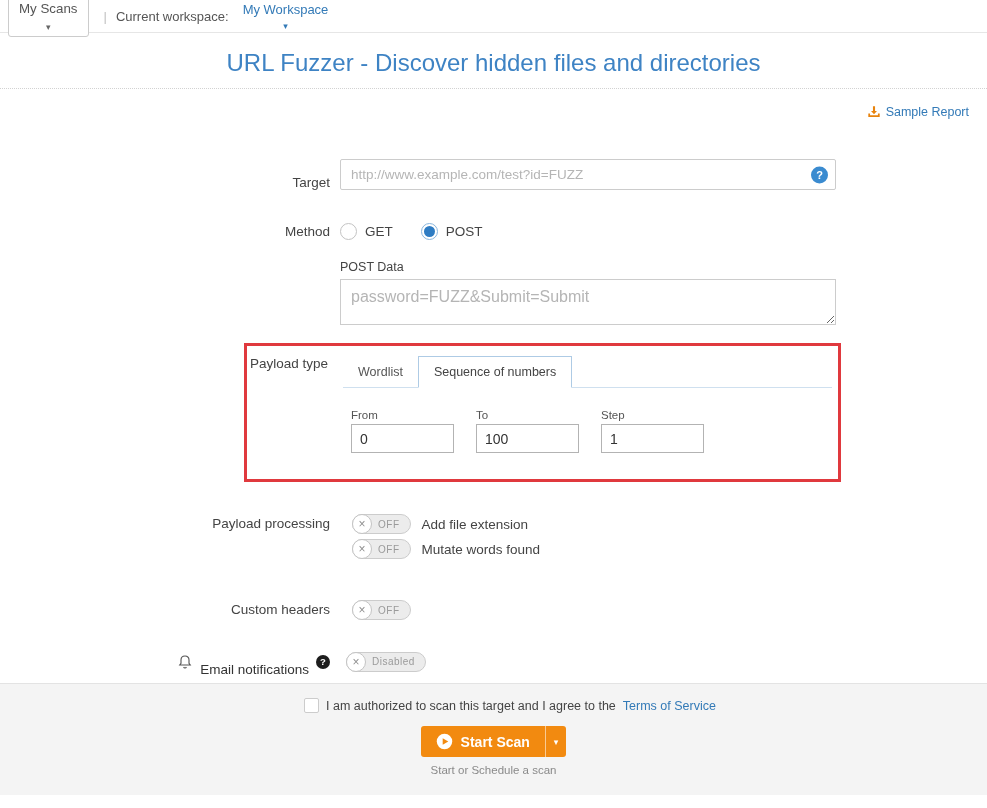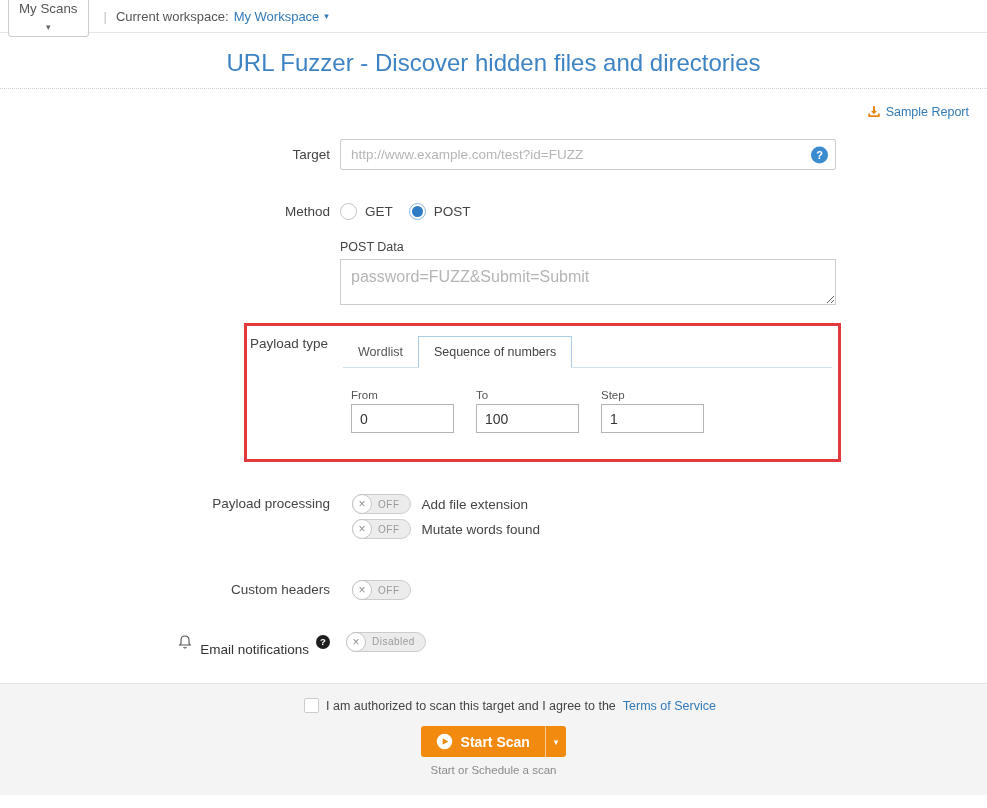--- a/index.html
+++ b/index.html
@@ -10,42 +10,42 @@
     font-size:13px; color:#444;
   }
   
   .topbar { height:33px; display:flex; align-items:center; padding-left:8px;
             border-bottom:1px solid #e6e6e6; }
   .myscans { display:inline-flex; align-items:center; gap:7px; border:1px solid #ccc;
              border-radius:3px; padding:4px 10px; color:#555; background:#fff; cursor:pointer;flex-direction:column; }
   .caret { font-size:9px; color:#666; line-height:1; }
   .pipe { color:#c0c0c0; margin:0 9px 0 15px; }
   .ws-label { color:#555; }
-  .ws-name { color:var(--accent-blue); margin-left:5px; display:inline-flex; align-items:center; gap:5px; cursor:pointer; }
+  .ws-name { color:var(--accent-blue); margin-left:14px; display:inline-flex; align-items:center; gap:5px; cursor:pointer;flex-direction:column; }
   .ws-name .caret { color:var(--accent-blue); }
   
   .page-title { text-align:center; color:var(--title-blue); font-size:24px; font-weight:400;
                 margin-top:16px; line-height:28px; }
   .dotted { border-bottom:1px dotted #d2d2d2; margin-top:11px; }
   .sample-report-row { text-align:right; padding:16px 18px 0 0; }
   .sample-report { display:inline-flex; align-items:center; gap:5px; color:var(--accent-blue);
                    font-size:12.5px; cursor:pointer; text-decoration:none; }
   
   .form-row { display:flex; align-items:center; }
   .flabel { width:340px; padding-right:10px; text-align:right; color:#444; font-size:13.5px; flex-shrink:0; }
-  .target-row { margin-top:17px; }
+  .target-row { margin-top:37px;align-items:flex-end; }
   .target-wrap { position:relative; width:496px; }
   input.text { width:100%; height:31px; border:1px solid #ccc; border-radius:2px;
                padding:0 30px 0 10px; font:inherit; font-size:13.5px; color:#333; }
   input::placeholder, textarea::placeholder { color:#b5b5b5; opacity:1; }
   .help-badge { position:absolute; right:8px; top:50%; transform:translateY(-50%);
                 width:17px; height:17px; border-radius:50%; background:#3a8bd0; color:#fff;
                 font-size:11px; font-weight:bold; display:flex; align-items:center; justify-content:center; cursor:pointer; }
   .method-row { margin-top:33px; }
-  .radio-group { display:flex; align-items:flex-end; }
+  .radio-group { display:flex; align-items:flex-end;gap:12px; }
   .radio-option { display:flex; align-items:center; gap:8px; margin-right:16px; cursor:pointer; }
   .radio { width:17px; height:17px; border-radius:50%; border:1px solid #c3c3c3; background:#fff; position:relative; }
   .radio.checked { border-color:#8ab6dd; }
   .radio.checked::after { content:""; position:absolute; inset:2px; border-radius:50%; background:#2e7cc3; }
   .radio-text { font-size:13.5px; color:#444; }
   .postdata-block { margin:20px 0 0 340px; width:496px; }
   .area-label { display:block; font-size:12.5px; color:#444; margin-bottom:5px; }
   textarea.pdata { width:100%; height:46px; border:1px solid #ccc; border-radius:0;
                    padding:8px 10px; font:inherit; font-size:16px; color:#333; resize:both; }
   

